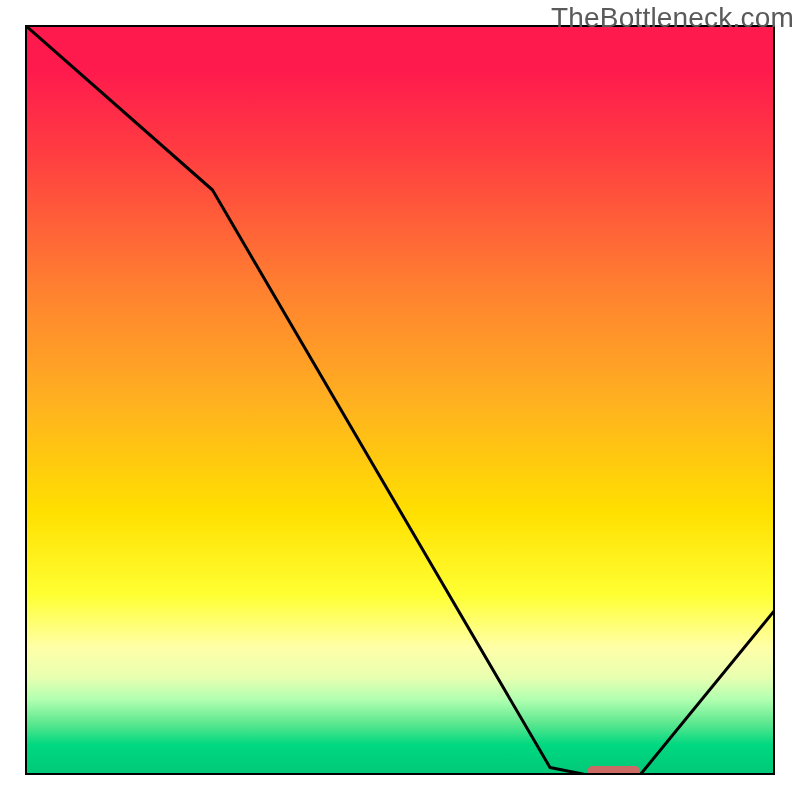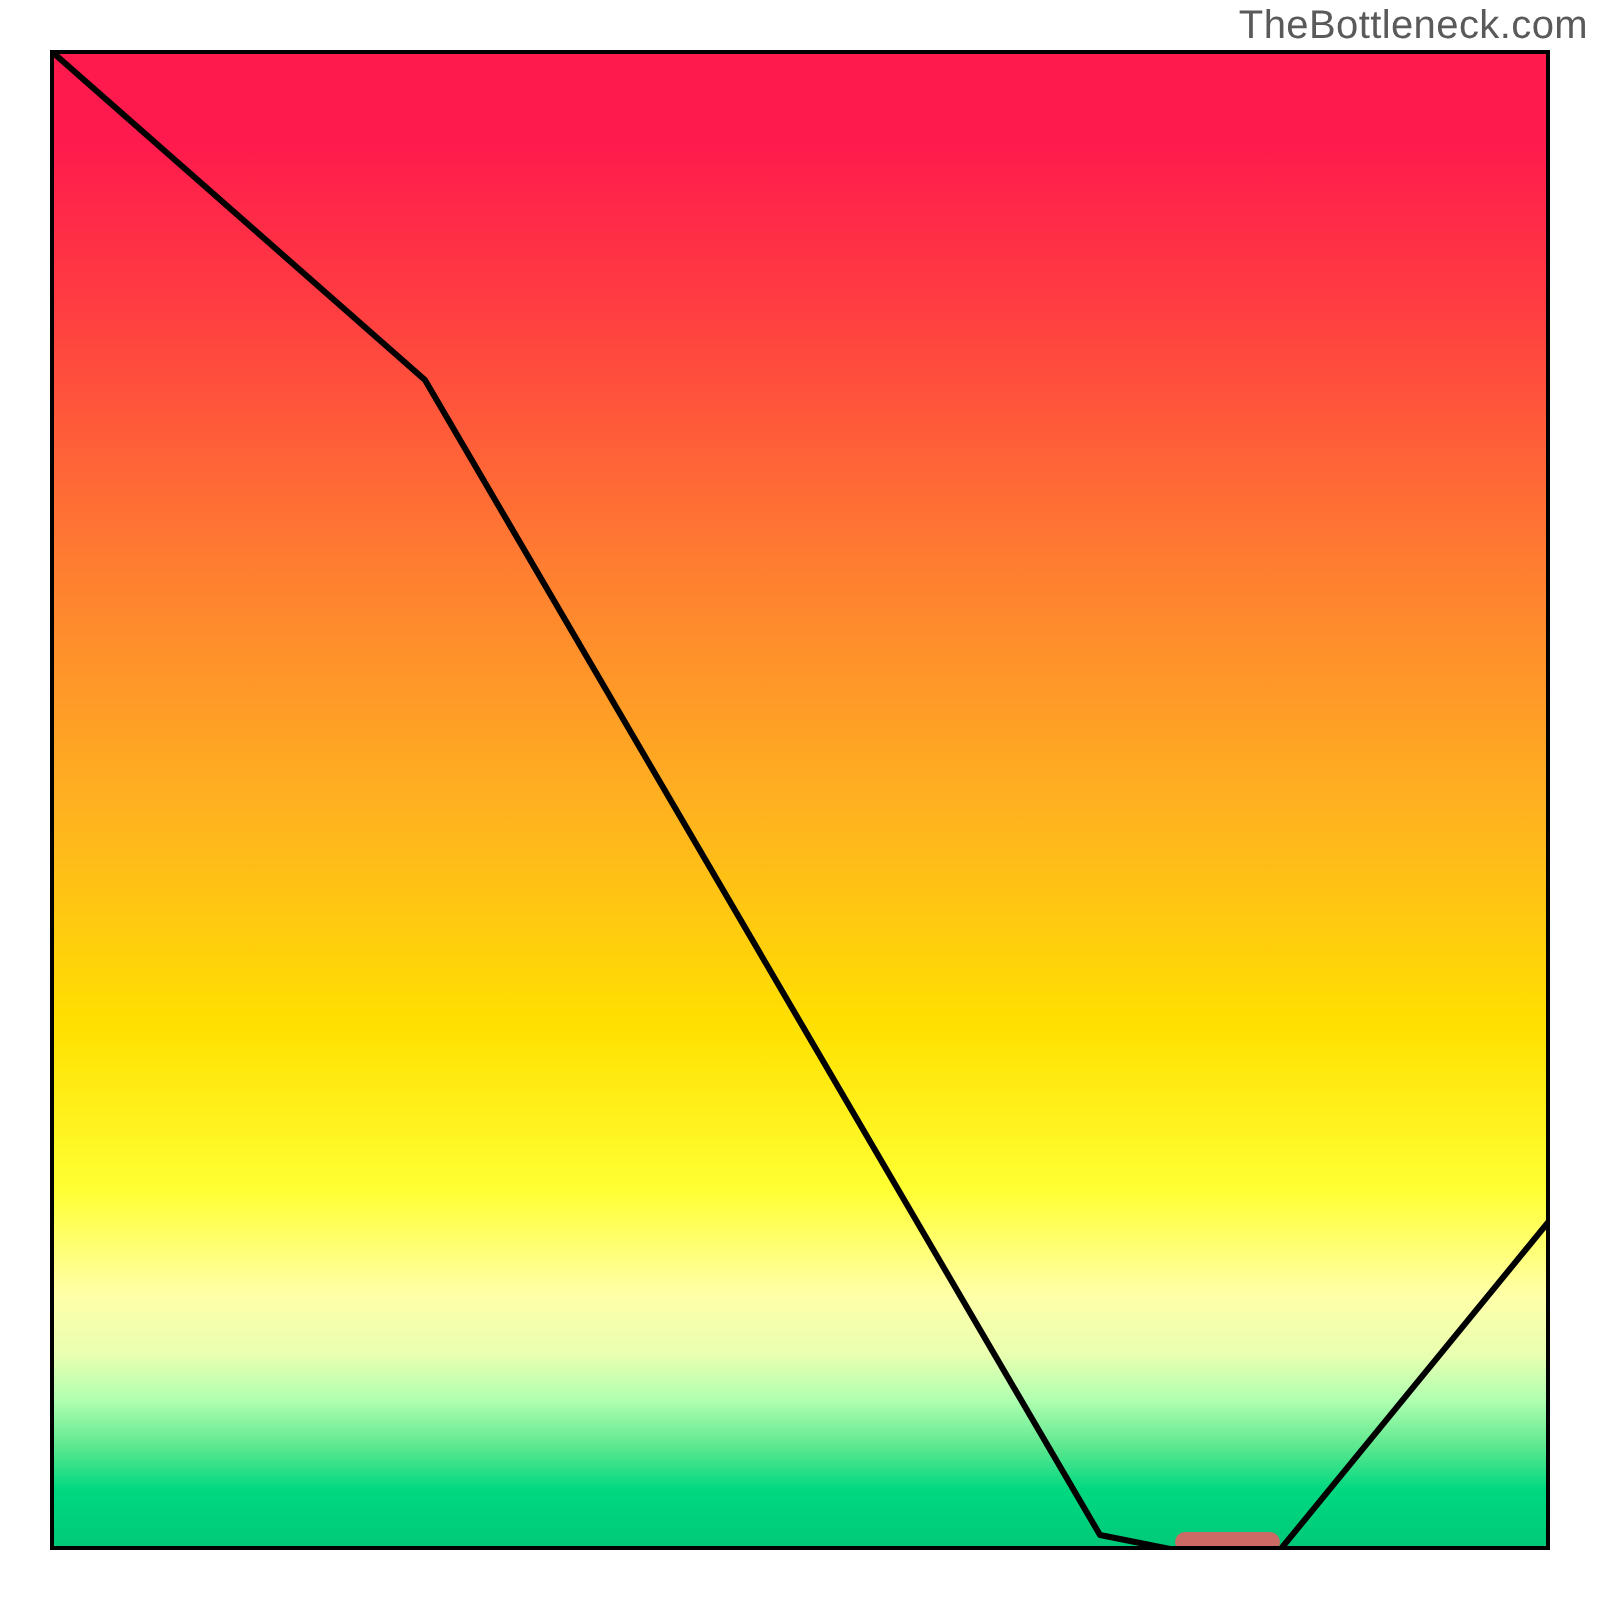--- a/index.html
+++ b/index.html
@@ -46,21 +46,21 @@
     height: 750px;
     border: 2px solid #000;
     box-sizing: border-box;
     pointer-events: none;
   }
   .watermark {
     position: absolute;
     top: 2px;
     right: 6px;
     color: #5a5a5a;
-    font-size: 20px;
+    font-size: 28px;
     font-weight: 500;
     letter-spacing: 0.2px;
   }
   svg.overlay {
     position: absolute;
     left: 25px;
     top: 25px;
     width: 750px;
     height: 750px;
     pointer-events: none;

